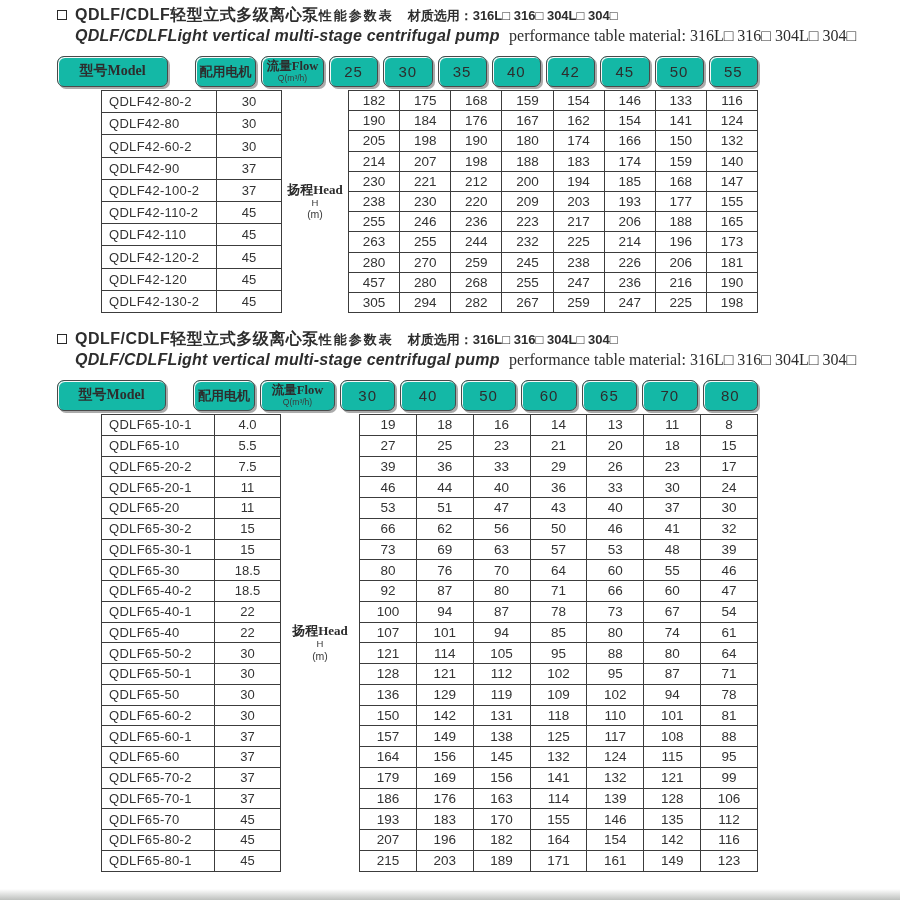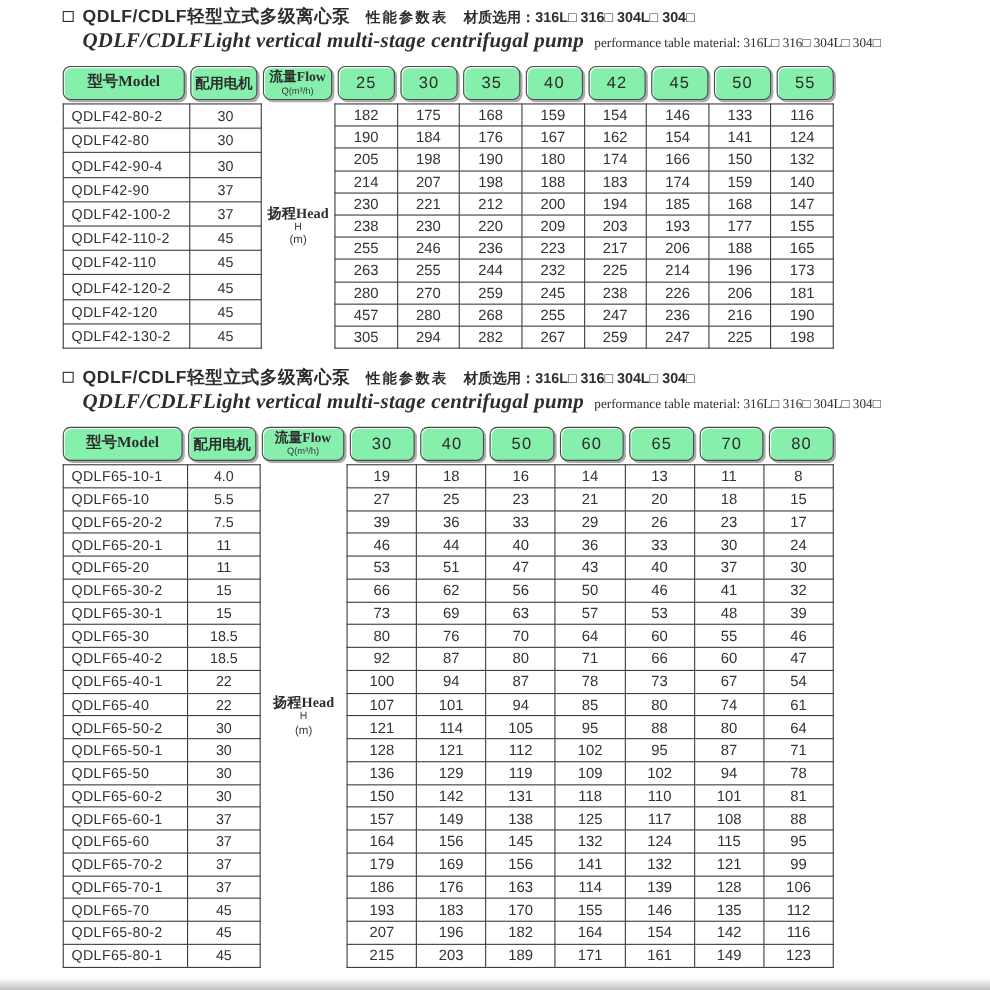--- a/index.html
+++ b/index.html
@@ -23,50 +23,50 @@
   .block.t2 { margin-top:16px; }
 
   
   .title-line { display:flex; align-items:baseline; white-space:nowrap; }
   .cbx {
     width:10px; height:10px; border:1.5px solid #2a2a2a; background:#fff;
     display:inline-block; margin-right:8px; align-self:center; margin-top:-2px;
     flex:0 0 auto;
   }
   .t-main { font-size:16px; font-weight:bold; letter-spacing:0.5px; }
-  .t-perf { font-size:13px; font-weight:bold; letter-spacing:2px; margin-left:14px; }
+  .t-perf { font-size:13px; font-weight:bold; letter-spacing:2px; }
   .t-mat  { font-size:13px; font-weight:bold; margin-left:14px; }
   .title-line-en { margin-left:18px; margin-top:1px; white-space:nowrap; }
   .t-en-b {
-    font-family:Liberation Serif, serif; font-style:italic; font-weight:bold;
-    font-size:19px; letter-spacing:0.2px;
+    font-family:Liberation Sans, sans-serif; font-style:italic; font-weight:bold;
+    font-size:16px; letter-spacing:0.2px;
   }
-  .t-en-r { font-family:"Liberation Serif", serif; font-size:12px; margin-left:5px; }
+  .t-en-r { font-family:"Liberation Serif", serif; font-size:16px; margin-left:5px; }
 
   
   .hdr-row { display:flex; gap:5px; height:31px; margin-top:11px; }
   .hbtn {
-    background:#86efac;
+    background:#14b8a6;
     border:1.5px solid #4a4a4a;
     border-radius:7px;
     box-shadow:2px 2px 0 #ababab, inset 1px 1px 0 #f8f8f8;
     display:flex; flex-direction:column; align-items:center; justify-content:center;
     line-height:1.05;
   }
   .hbtn.lbl { font-family:"Liberation Serif", serif; font-weight:bold; font-size:14px; }
   .t1 .w-model { width:111px; } .t1 .w-motor { width:61px; } .t1 .w-flow { width:63px; }
   .t2 .w-model { width:109px; } .t2 .w-motor { width:62px; } .t2 .w-flow { width:75px; }
-  .w-motor { font-size:13px !important; }
+  .w-motor { font-size:13px !important;margin-left:22px; }
   .flow-l1 { font-family:"Liberation Serif", serif; font-weight:bold; font-size:12.5px; }
   .flow-l2 { font-size:8.5px; color:#3a3a3a; margin-top:1px;text-align:right; }
   .flow-btns { flex:1; display:flex; gap:5px; }
   .hbtn.num { flex:1; font-size:15px; color:#2d2d2d; letter-spacing:1px; }
 
   
-  .grid-row { display:flex; align-items:stretch; margin-top:3px; }
+  .grid-row { display:flex; align-items:stretch; margin-top:3px;margin-left:44px; }
   table { border-collapse:collapse; table-layout:fixed; }
   .t1 .left-grid { width:180px; }
   .t2 .left-grid { width:179px; }
   .t1 .col-model { width:115px; } .t1 .col-motor { width:65px; }
   .t2 .col-model { width:113px; } .t2 .col-motor { width:66px; }
   td {
     border:1px solid #3c3c3c; background:#fff;
     text-align:center; font-size:13.5px; color:#333;
     overflow:hidden; white-space:nowrap;
   }
@@ -130,21 +130,21 @@
         <tbody>
             <tr>
               <td class="model">QDLF42-80-2</td>
               <td class="motor">30</td>
             </tr>
             <tr>
               <td class="model">QDLF42-80</td>
               <td class="motor">30</td>
             </tr>
             <tr>
-              <td class="model">QDLF42-90-4</td>
+              <td class="model">QDLF42-60-2</td>
               <td class="motor">30</td>
             </tr>
             <tr>
               <td class="model">QDLF42-90</td>
               <td class="motor">37</td>
             </tr>
             <tr>
               <td class="model">QDLF42-100-2</td>
               <td class="motor">37</td>
             </tr>

